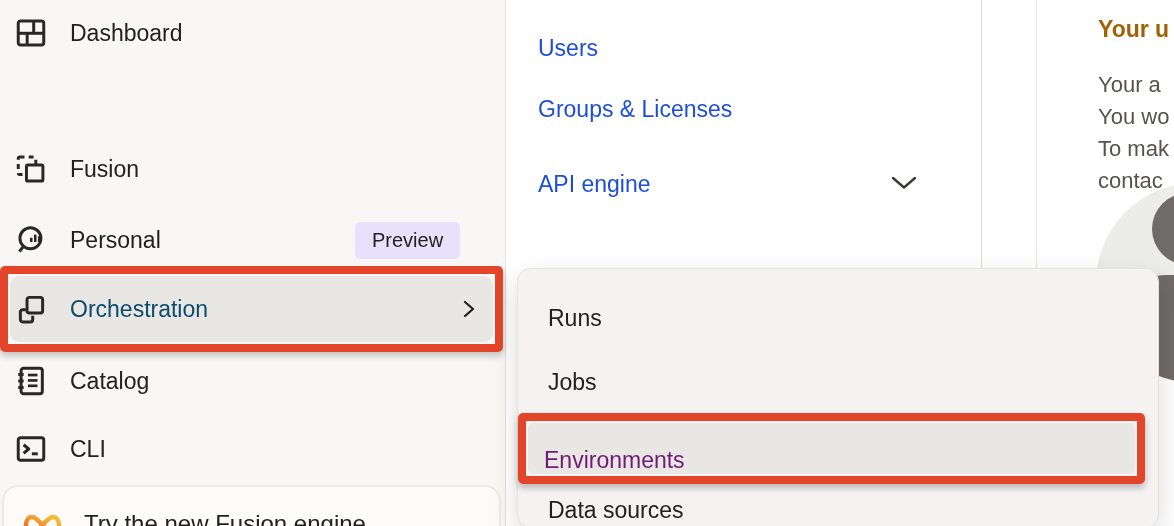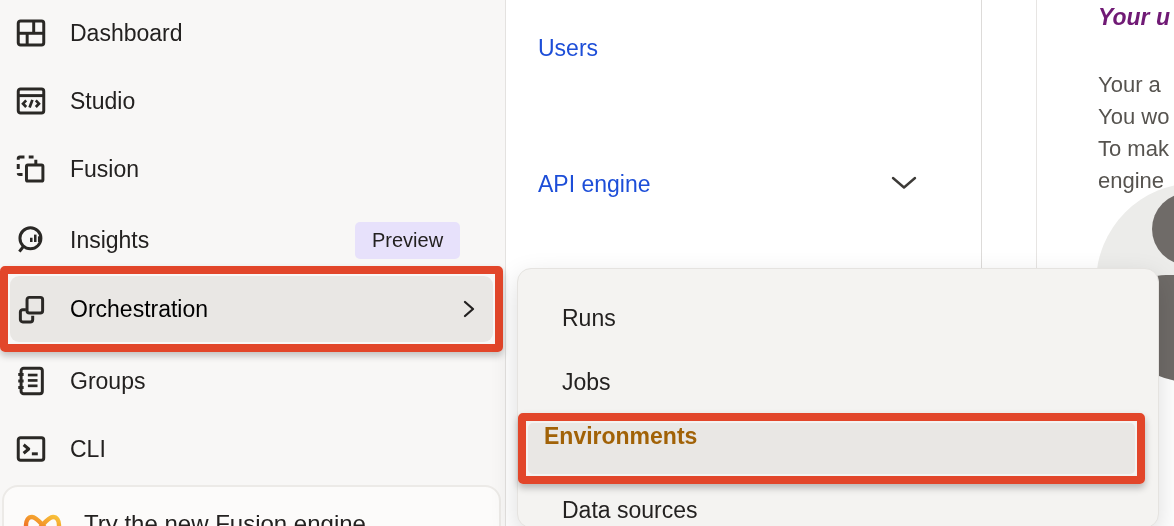--- a/index.html
+++ b/index.html
@@ -28,21 +28,21 @@
   }
   
   .orch-annotation {
     position:absolute; left:0; top:266px; width:503px; height:86px;
     border:8px solid #e2462a; border-radius:5px; padding:2px;
     box-shadow:0 4px 7px rgba(0,0,0,0.22); background:transparent; z-index:2;
   }
   .orch-row {
     width:100%; height:100%; background:#e9e7e4; border-radius:9px;
     display:flex; align-items:center; padding:0 15px 0 4px; gap:22px;
-    color:#000000; font-size:23px; font-weight:500; cursor:pointer;
+    color:#0c4a6e; font-size:23px; font-weight:500; cursor:pointer;
   }
   .orch-row .spacer { flex:1; }
   
   .fusion-card {
     position:absolute; left:2px; top:485px; width:499px; height:78px;
     background:#fcfbfa; border:2px solid #eceae7; border-radius:16px;
     display:flex; align-items:center; padding:0 16px; gap:18px; cursor:pointer;
   }
   .fusion-card .label { font-size:24px; font-weight:500; color:#232120; white-space:nowrap; }
   
@@ -52,83 +52,71 @@
   }
   .settings-item {
     position:absolute; left:32px; font-size:23px; font-weight:500;
     color:#1d4ed8; white-space:nowrap; cursor:pointer;
   }
   .settings-item.sub { left:64px; }
   .settings-chevron { position:absolute; left:384px; top:175px; cursor:pointer; }
   
   .content-divider { position:absolute; left:1036px; top:0; width:1px; height:526px; background:#e7e5e3; }
   .content-heading {
-    position:absolute; left:1098px; top:4px; font-size:23px; font-weight:700;
-    color:#701a75; white-space:nowrap;font-style:italic;
+    position:absolute; left:1098px; top:16px; font-size:23px; font-weight:700;
+    color:#a16207; white-space:nowrap;
   }
   .content-line {
     position:absolute; left:1098px; font-size:22px; color:#56534f;
     white-space:nowrap; line-height:32px;margin-top:35px;
   }
   .avatar {
     position:absolute; left:1096px; top:183px; width:200px; height:200px;
     border-radius:50%; background:#ececea; overflow:hidden; z-index:1;
   }
   .avatar .head { position:absolute; left:56px; top:10px; width:72px; height:72px; border-radius:50%; background:#6f6b68; }
   .avatar .shoulders { position:absolute; left:22px; top:92px; width:192px; height:120px; border-radius:48px 48px 0 0; background:#6f6b68; }
   
   .flyout {
     position:absolute; left:517px; top:268px; width:642px; height:260px;
     background:#f4f3f1; border:1px solid #e5e3e0; border-radius:14px;
     box-shadow:0 10px 28px rgba(0,0,0,0.14); z-index:3;
   }
   .flyout-item {
-    position:absolute; left:44px; font-size:23px; font-weight:500;
+    position:absolute; left:30px; font-size:23px; font-weight:500;
     color:#232120; white-space:nowrap; cursor:pointer;
   }
   .env-annotation {
     position:absolute; left:0; top:144px; width:627px; height:71px;
     border:8px solid #e2462a; border-radius:5px; padding:2px;
     box-shadow:0 4px 7px rgba(0,0,0,0.25); z-index:4;
   }
   .env-row {
     width:100%; height:100%; background:#e9e7e4; border-radius:5px;
-    display:flex; align-items:flex-start; padding-left:16px;
-    font-size:23px; font-weight:700; color:#a16207; cursor:pointer;
+    display:flex; align-items:flex-end; padding-left:16px;
+    font-size:23px; font-weight:400; color:#701a75; cursor:pointer;
   }
 </style>
 </head>
 <body>
 
 <div class="sidebar">
 
   <div class="nav-item" style="top:13px">
     <span class="icon">
       <svg width="34" height="34" viewBox="0 0 24 24" fill="none" stroke="#2a2825" stroke-width="2.1">
         <rect x="3" y="3.5" width="18" height="17" rx="1.6"></rect>
         <line x1="13.9" y1="3.5" x2="13.9" y2="12.2"></line>
         <line x1="3" y1="12.2" x2="21" y2="12.2"></line>
         <line x1="9.3" y1="12.2" x2="9.3" y2="20.5"></line>
       </svg>
     </span>
     <span>Dashboard</span>
   </div>
 
-  <div class="nav-item" style="top:81px">
-    <span class="icon">
-      <svg width="34" height="34" viewBox="0 0 24 24" fill="none" stroke="#2a2825" stroke-width="2.1">
-        <rect x="3" y="3.5" width="18" height="17" rx="1.6"></rect>
-        <line x1="3" y1="8.2" x2="21" y2="8.2"></line>
-        <polyline points="8.6,11.6 6.4,13.9 8.6,16.2" stroke-width="1.9"></polyline>
-        <polyline points="15.4,11.6 17.6,13.9 15.4,16.2" stroke-width="1.9"></polyline>
-        <line x1="13" y1="11.2" x2="11" y2="16.6" stroke-width="1.9"></line>
-      </svg>
-    </span>
-    <span>Studio</span>
-  </div>
 
   <div class="nav-item" style="top:149px">
     <span class="icon">
       <svg width="34" height="34" viewBox="0 0 24 24" fill="none" stroke="#2a2825" stroke-width="2.1">
         <rect x="3" y="3.5" width="12.4" height="12.4" rx="1" stroke-dasharray="3.4 3"></rect>
         <rect x="8.8" y="9.2" width="11.6" height="11.3" rx="1" fill="#f8f7f6"></rect>
       </svg>
     </span>
     <span>Fusion</span>
   </div>
@@ -136,21 +124,21 @@
   <div class="nav-item" style="top:220px">
     <span class="icon">
       <svg width="34" height="34" viewBox="0 0 24 24" fill="none" stroke="#2a2825" stroke-width="2.1">
         <circle cx="11.6" cy="10.8" r="7.4"></circle>
         <line x1="6.6" y1="16.6" x2="3.8" y2="20.2"></line>
         <line x1="12.2" y1="13.4" x2="12.2" y2="10.4" stroke-width="1.8"></line>
         <line x1="15" y1="13.4" x2="15" y2="8.2" stroke-width="1.8"></line>
         <line x1="17.8" y1="13.4" x2="17.8" y2="9.4" stroke-width="1.8"></line>
       </svg>
     </span>
-    <span>Insights</span>
+    <span>Personal</span>
   </div>
   <span class="badge">Preview</span>
 
   <div class="orch-annotation">
     <div class="orch-row">
       <span class="icon">
         <svg width="34" height="34" viewBox="0 0 24 24" fill="none" stroke="#2a2825" stroke-width="2.1">
           <rect x="9.2" y="3.8" width="11" height="11" rx="1.6"></rect>
           <path d="M8.4 12.5 H6.2 a1.7 1.7 0 0 0 -1.7 1.7 v5.2 a1.7 1.7 0 0 0 1.7 1.7 h5.3 a1.7 1.7 0 0 0 1.7 -1.7 v-2.6"></path>
         </svg>
@@ -170,21 +158,21 @@
       <svg width="34" height="34" viewBox="0 0 24 24" fill="none" stroke="#2a2825" stroke-width="2.1">
         <rect x="5" y="3" width="15" height="18" rx="1.8"></rect>
         <line x1="3" y1="7.4" x2="6.8" y2="7.4"></line>
         <line x1="3" y1="12" x2="6.8" y2="12"></line>
         <line x1="3" y1="16.6" x2="6.8" y2="16.6"></line>
         <line x1="9.8" y1="7.8" x2="16.6" y2="7.8" stroke-width="1.9"></line>
         <line x1="9.8" y1="11.6" x2="16.6" y2="11.6" stroke-width="1.9"></line>
         <line x1="9.8" y1="15.4" x2="16.6" y2="15.4" stroke-width="1.9"></line>
       </svg>
     </span>
-    <span>Groups</span>
+    <span>Catalog</span>
   </div>
 
   <div class="nav-item" style="top:429px">
     <span class="icon">
       <svg width="34" height="34" viewBox="0 0 24 24" fill="none" stroke="#2a2825" stroke-width="2.1">
         <rect x="3" y="4" width="18" height="16" rx="1.6"></rect>
         <polyline points="6.8,9 10.4,12 6.8,15" stroke-linejoin="round"></polyline>
         <line x1="12.6" y1="15.4" x2="16.8" y2="15.4"></line>
       </svg>
     </span>
@@ -203,35 +191,36 @@
         </defs>
         <path d="M12 25 C4 25 4 9 12 9 C19 9 26 25 33 25 C41 25 41 9 33 9 C26 9 19 25 12 25 Z" stroke="url(#fusGrad)" stroke-width="4.4" stroke-linecap="round"></path>
       </svg>
     </span>
     <span class="label">Try the new Fusion engine</span>
   </div>
 </div>
 
 <div class="settings-panel">
   <div class="settings-item" style="top:35px">Users</div>
+  <div class="settings-item" style="top:96px">Groups &amp; Licenses</div>
   <div class="settings-item" style="top:171px">API engine</div>
   <span class="settings-chevron">
     <svg width="28" height="16" viewBox="0 0 28 16" fill="none" stroke="#3c3a37" stroke-width="2.4" stroke-linecap="round" stroke-linejoin="round">
       <polyline points="3,3 14,12.5 25,3"></polyline>
     </svg>
   </span>
 </div>
 
 <div class="content-divider"></div>
 
 <div class="content-heading">Your u</div>
 <div class="content-line" style="top:34px">Your a</div>
 <div class="content-line" style="top:66px">You wo</div>
 <div class="content-line" style="top:98px">To mak</div>
-<div class="content-line" style="top:130px">engine</div>
+<div class="content-line" style="top:130px">contac</div>
 
 <div class="avatar">
   <div class="head"></div>
   <div class="shoulders"></div>
 </div>
 
 <div class="flyout">
   <div class="flyout-item" style="top:36px">Runs</div>
   <div class="flyout-item" style="top:100px">Jobs</div>
 

